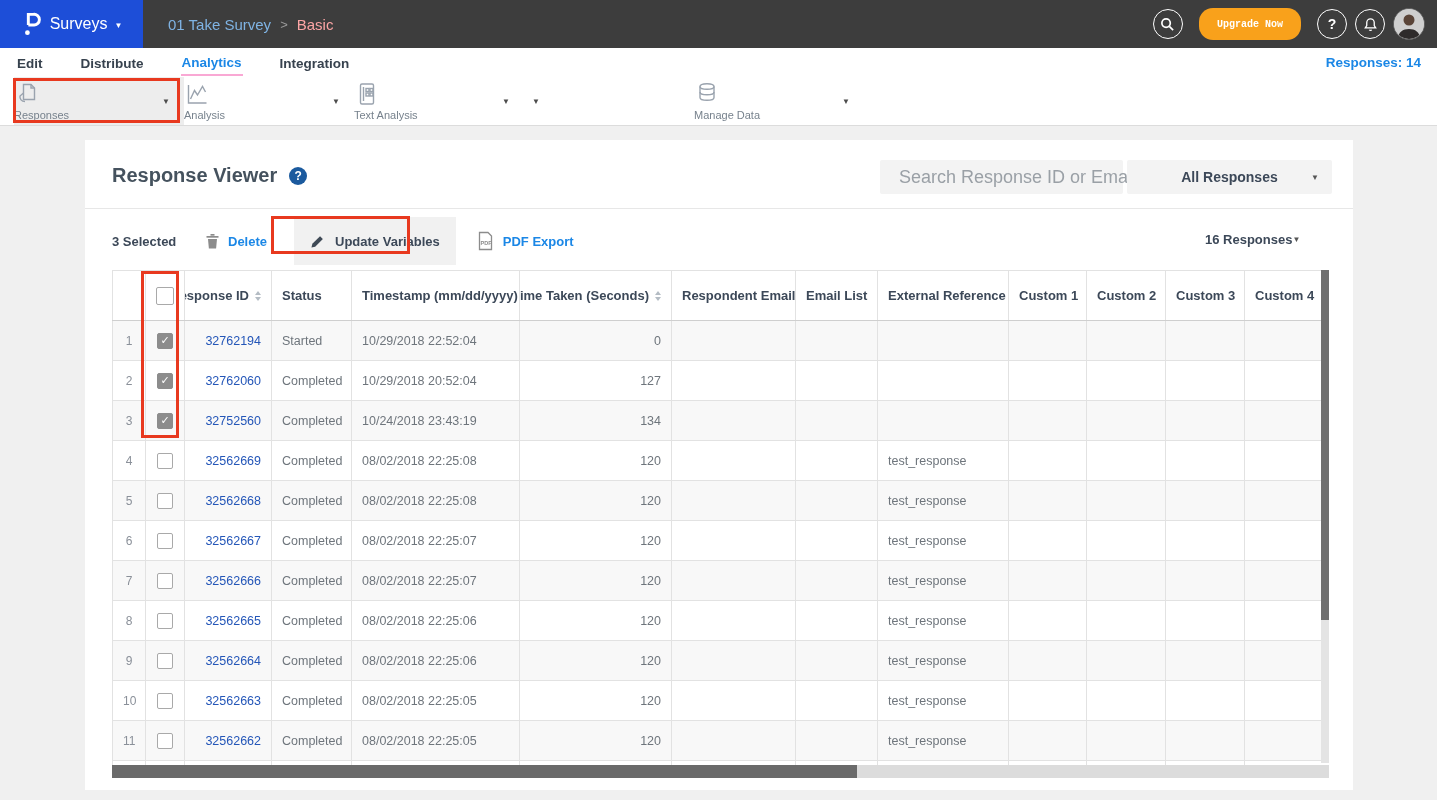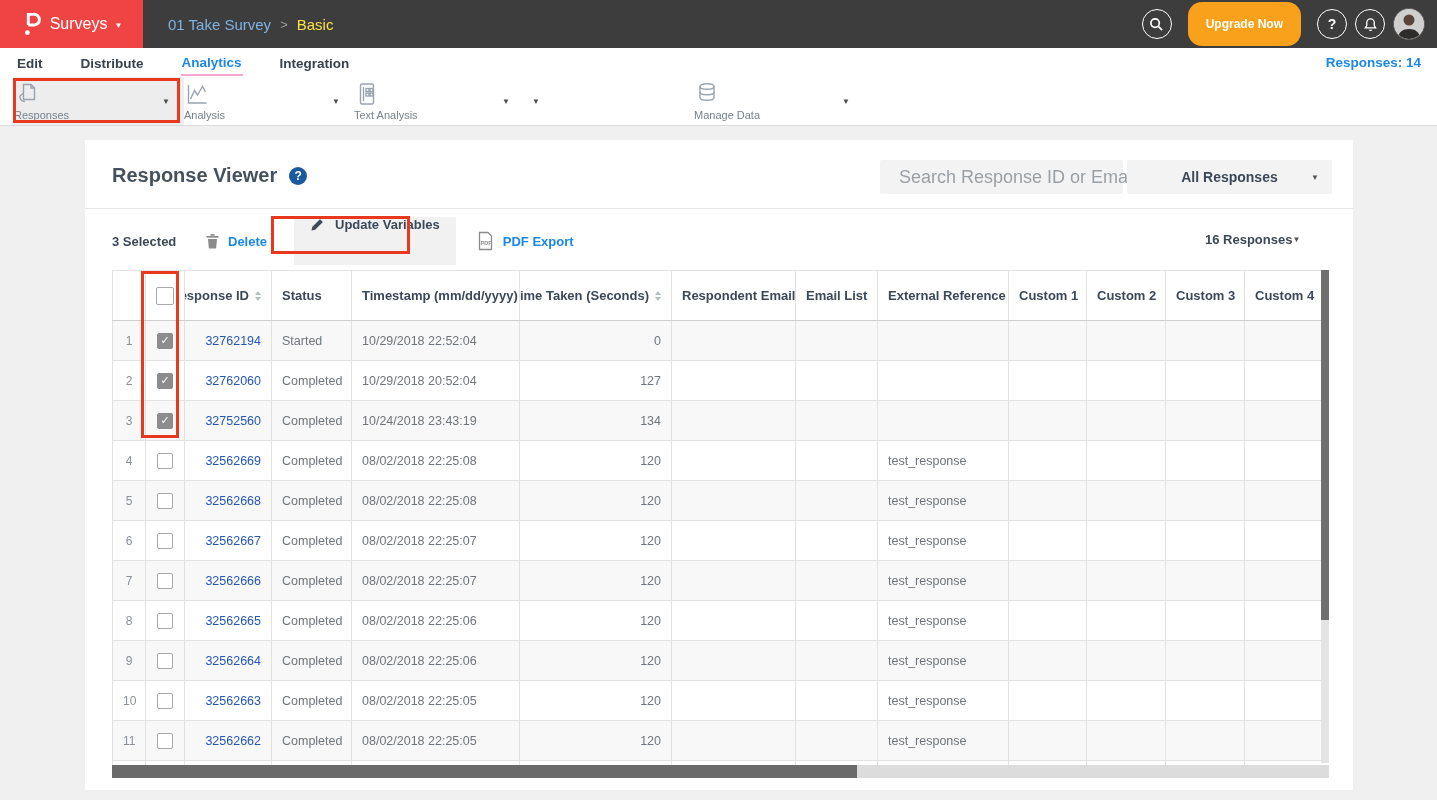--- a/index.html
+++ b/index.html
@@ -2,31 +2,31 @@
 <html><head>
 <meta charset="utf-8">
 <style>
   * { margin:0; padding:0; box-sizing:border-box; }
   html,body { width:1437px; height:800px; overflow:hidden; }
   body { font-family:"Liberation Sans", sans-serif; }
   #app { position:relative; width:1437px; height:800px; background:#f0f0f0; }
 
   
   .topbar { position:absolute; left:0; top:0; width:1437px; height:48px; background:#3d3d3d; display:flex; align-items:center; }
-  .logo-block { width:143px; height:48px; background:#ef4444; display:flex; align-items:center; justify-content:center; gap:7px; cursor:pointer; }
+  .logo-block { width:143px; height:48px; background:#1d4ed8; display:flex; align-items:center; justify-content:center; gap:7px; cursor:pointer; }
   .logo-mark { width:22px; height:26px; }
   .logo-text { color:#fff; font-size:16px; }
   .logo-caret { color:#fff; font-size:8px; margin-top:2px; }
   .breadcrumb { display:flex; align-items:center; gap:9px; margin-left:25px; font-size:15px; }
   .bc-survey { color:#7fb3e3; }
   .bc-sep { color:#9a9a9a; font-size:13px; }
-  .bc-page { color:#fde047; }
+  .bc-page { color:#fca5a5; }
   .topbar-right { margin-left:auto; display:flex; align-items:center; padding-right:12px; }
   .circle-btn { width:30px; height:30px; border:1.5px solid #ffffff; border-radius:50%; display:flex; align-items:center; justify-content:center; color:#fff; cursor:pointer; }
-  .upgrade-btn { height:44px; padding:0 18px; margin:0 16px; background:#f9a11b; border:none; border-radius:14px; color:#fff; font-size:12px; font-weight:bold; font-family:Liberation Sans, sans-serif; cursor:pointer; }
+  .upgrade-btn { height:32px; padding:0 18px; margin:0 16px; background:#f9a11b; border:none; border-radius:14px; color:#fff; font-size:10px; font-weight:bold; font-family:Liberation Mono, monospace; cursor:pointer; }
   .help-top { font-size:14px; font-weight:bold; margin-right:8px; }
   .bell-btn { margin-right:8px; }
   .avatar { width:32px; height:32px; border-radius:50%; background:#cfcfcf; overflow:hidden; border:1px solid #5a5a5a; cursor:pointer; }
 
   
   .subnav { position:absolute; left:0; top:48px; width:1437px; height:29px; background:#fff; display:flex; align-items:center; padding:0 16px;gap:8px; }
   .subnav a { font-size:13.5px; color:#37424e; text-decoration:none; margin-right:28px; padding:5px 1px 4px; font-weight:600; }
   .subnav a.active { color:#1b87e6; border-bottom:2px solid #f9a8d4; }
   .resp-count { margin-left:auto; font-size:13.5px; color:#1b87e6; font-weight:600; }
 
@@ -50,21 +50,21 @@
   .filter-dd .dd-caret { position:absolute; right:13px; }
   .dd-caret { color:#555; font-size:8px; }
   .divider { position:absolute; left:0; top:68px; width:1268px; height:1px; background:#e7e7e7; }
 
   
   .actions { position:absolute; left:27px; top:84px; height:34px; display:flex; align-items:center; }
   .sel-count { font-size:13px; font-weight:bold; color:#3c4858; width:68px; }
   .act { display:flex; align-items:center; gap:8px; cursor:pointer; }
   .act-del { margin-left:25px; }
   .act-blue { font-size:13px; color:#1b87e6; font-weight:600; }
-  .update-btn { margin-left:27px; height:48px; padding:0 16px; background:#f1f1f1; border:none; display:flex; gap:10px; font-size:13px; font-weight:600; color:#3c4858; font-family:"Liberation Sans",sans-serif; cursor:pointer; }
+  .update-btn { margin-left:27px; height:48px; padding:0 16px; background:#f1f1f1; border:none; display:flex; align-items:center; gap:10px; font-size:13px; font-weight:600; color:#3c4858; font-family:"Liberation Sans",sans-serif; cursor:pointer; }
   .act-pdf { margin-left:20px; }
   .responses-dd { position:absolute; left:1120px; top:92px; display:flex; align-items:center; font-size:13px; font-weight:600; color:#3c4858; cursor:pointer; }
 
   
   .table-wrap { position:absolute; left:27px; top:130px; width:1209px; height:495px; overflow:hidden; }
   table { border-collapse:collapse; table-layout:fixed; width:1209px; border:1px solid #c9c9c9; }
   th, td { border:1px solid #e2e2e2; padding:0 10px; overflow:hidden; white-space:nowrap; }
   th { height:50px; font-size:13px; font-weight:600; color:#3c4858; text-align:left; background:#fff; border-bottom:1px solid #cfcfcf; }
   td { height:40px; font-size:12.5px; color:#6e757c; }
   tbody tr:nth-child(odd) td { background:#f8f8f8; }

